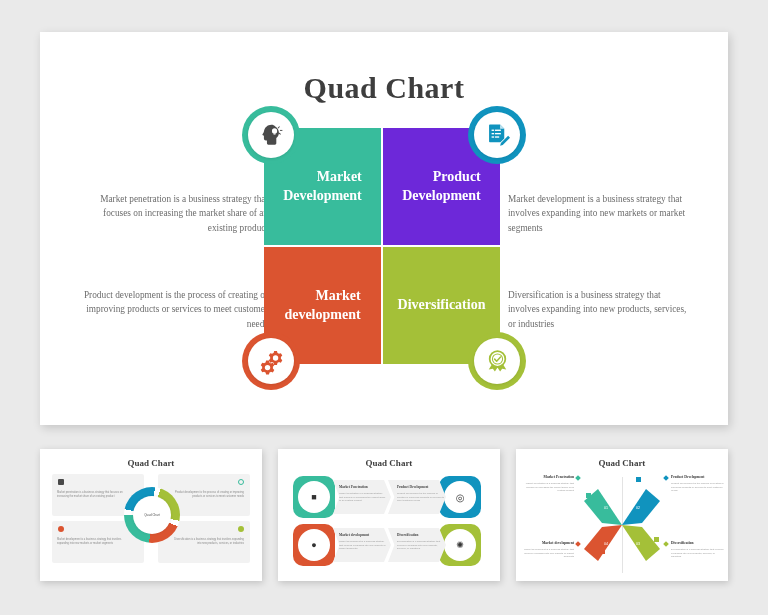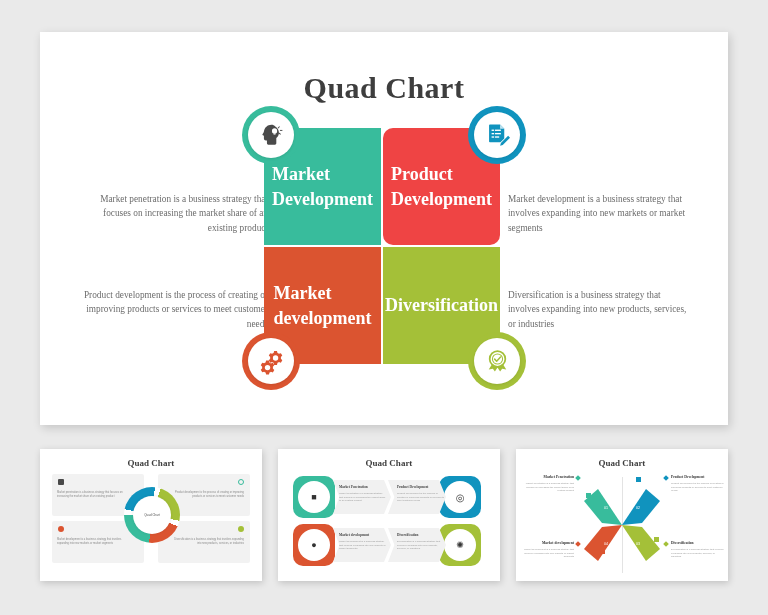--- a/index.html
+++ b/index.html
@@ -48,25 +48,25 @@
     height: 240px;
   }
   .quad {
     position: absolute;
     width: 117px;
     height: 117px;
     box-sizing: border-box;
     display: flex;
     align-items: center;
     justify-content: center;
-    text-align: left;
+    text-align: right;
     color: #ffffff;
     font-family: "Liberation Serif", serif;
     font-weight: bold;
-    font-size: 18px;
+    font-size: 14px;
     line-height: 1.35;
     padding: 16px;
   }
   .quad-tl { left: 0;     top: 0;     border-radius: 26px 0 0 0; }
   .quad-tr { left: 119px; top: 0;     border-radius: 0 26px 0 0; }
   .quad-bl { left: 0;     top: 119px; border-radius: 0 0 0 26px; }
   .quad-br { left: 119px; top: 119px; border-radius: 0 0 26px 0; }
 
   
   .badge {
@@ -232,21 +232,21 @@
 
   <div class="quad-wrap">
 
     <div class="quad quad-tl" style="background:#38bc9c;">
       <div>
         <div>Market</div>
         <div>Development</div>
       </div>
     </div>
 
-    <div class="quad quad-tr" style="background:#ef4444;border-radius:10px;">
+    <div class="quad quad-tr" style="background:#6d28d9;">
       <div>
         <div>Product</div>
         <div>Development</div>
       </div>
     </div>
 
     <div class="quad quad-bl" style="background:#db5430;">
       <div>
         <div>Market</div>
         <div>development</div>

